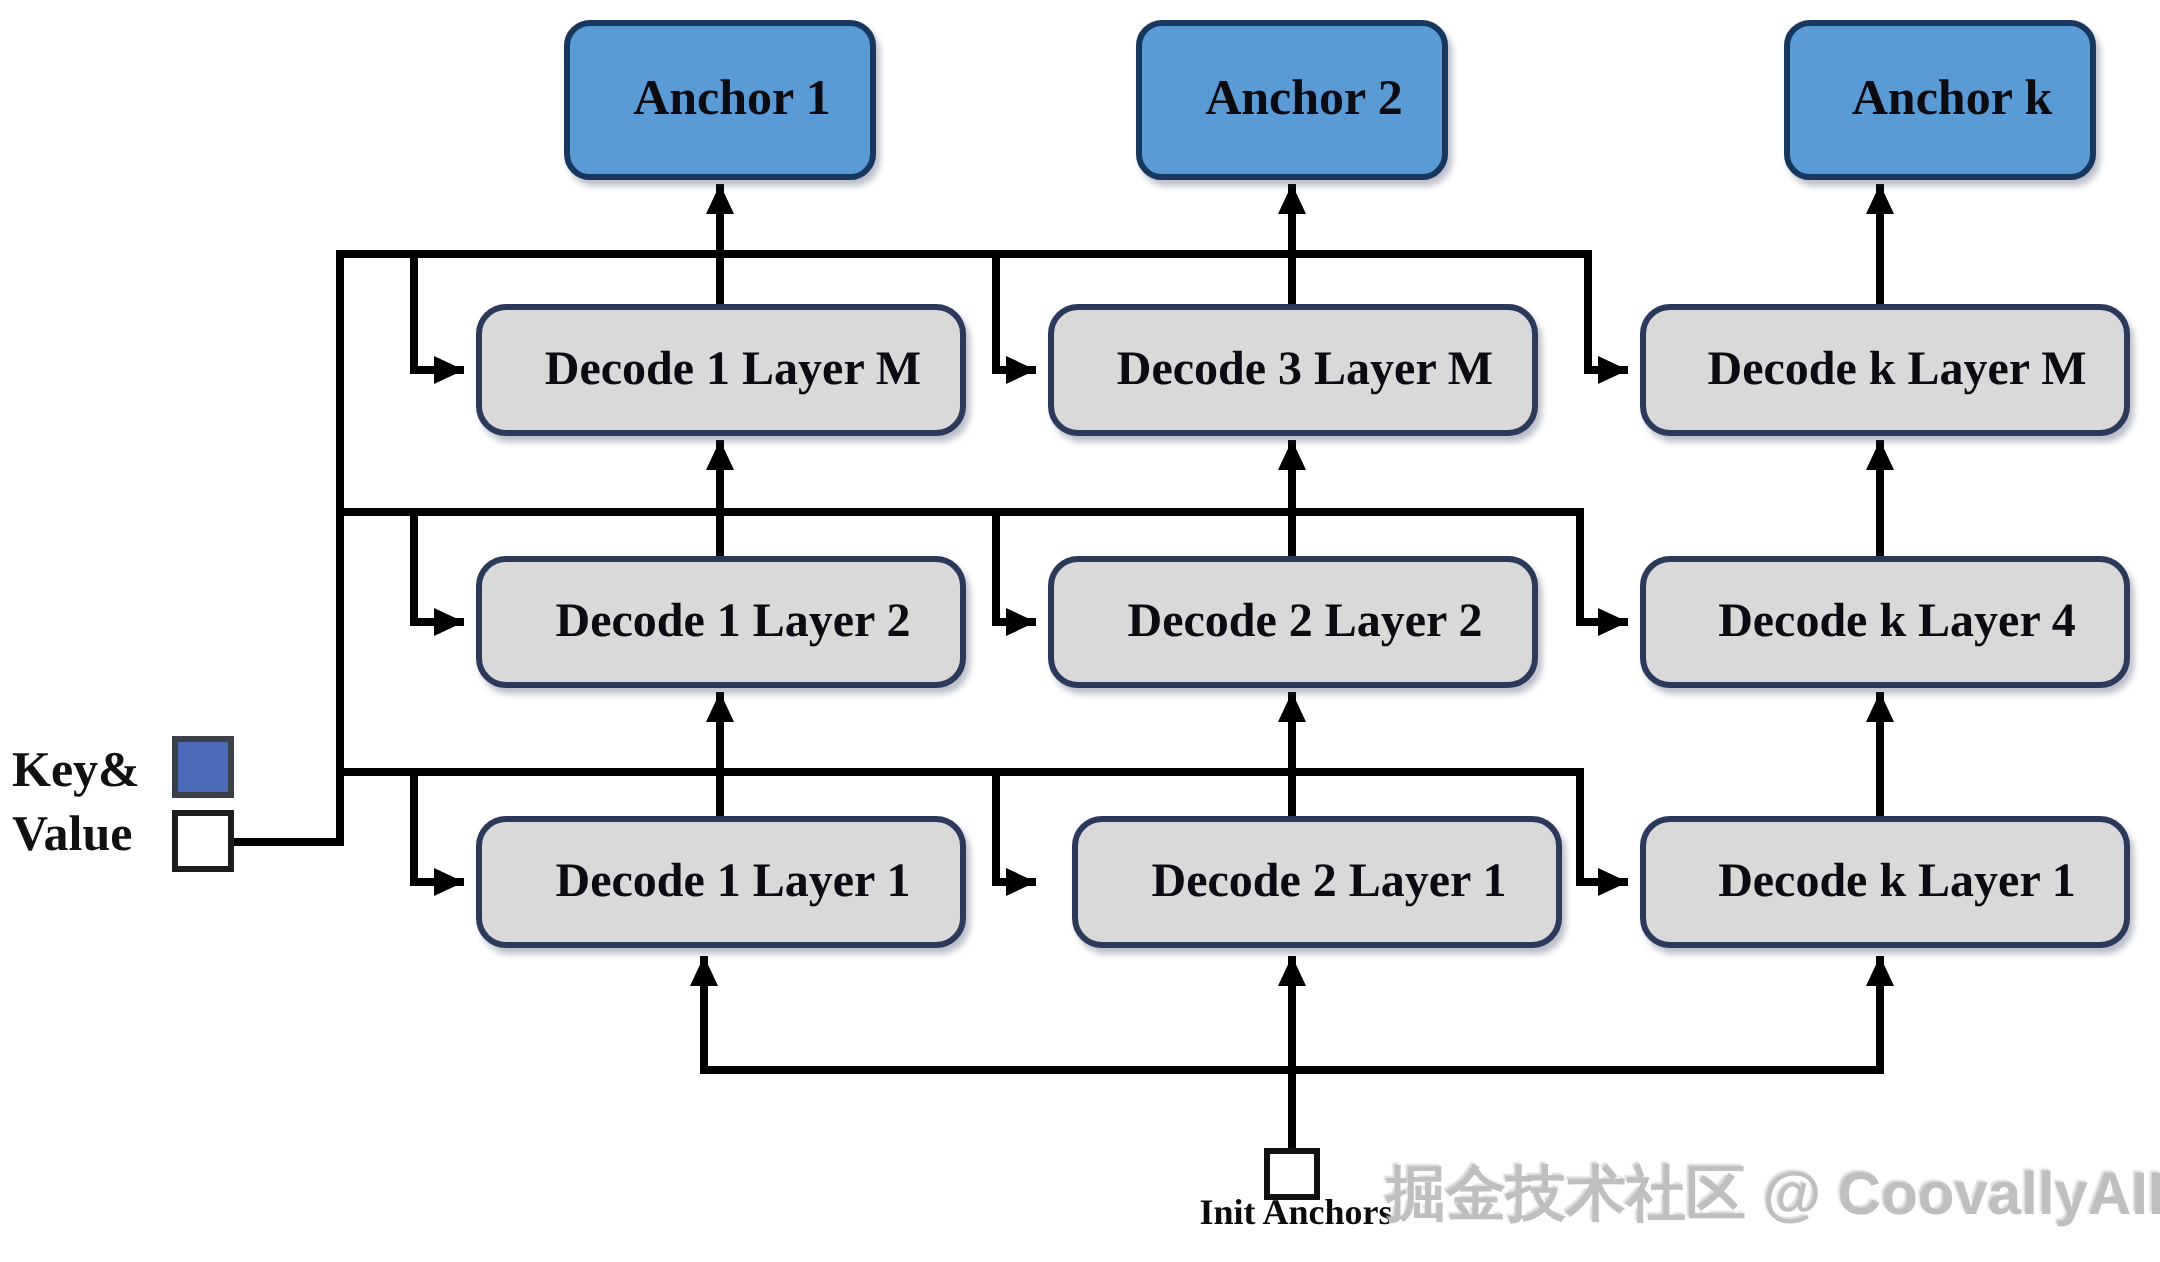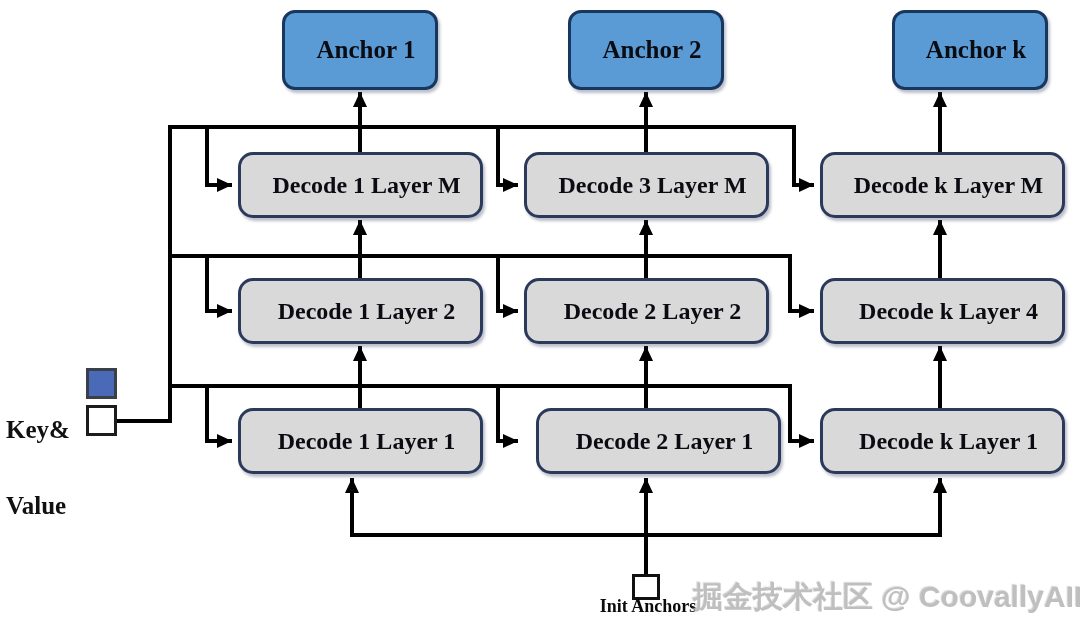--- a/index.html
+++ b/index.html
@@ -58,21 +58,21 @@
   }
 
   .legend {
     position: absolute;
     left: 6px; top: 370px;
     font-size: 25px;
     font-weight: bold;
     color: #111;
     line-height: 32px;
   }
-  .legend div { white-space: nowrap; margin-top: 44px; }
+  .legend div { white-space: nowrap; }
   .swatch {
     position: absolute;
     box-sizing: border-box;
     width: 31px; height: 31px;
   }
   .swatch-key {
     left: 86px; top: 368px;
     background: var(--legend-key-fill, #4a6ab8);
     border: 3px solid #3a3f4a;
   }

